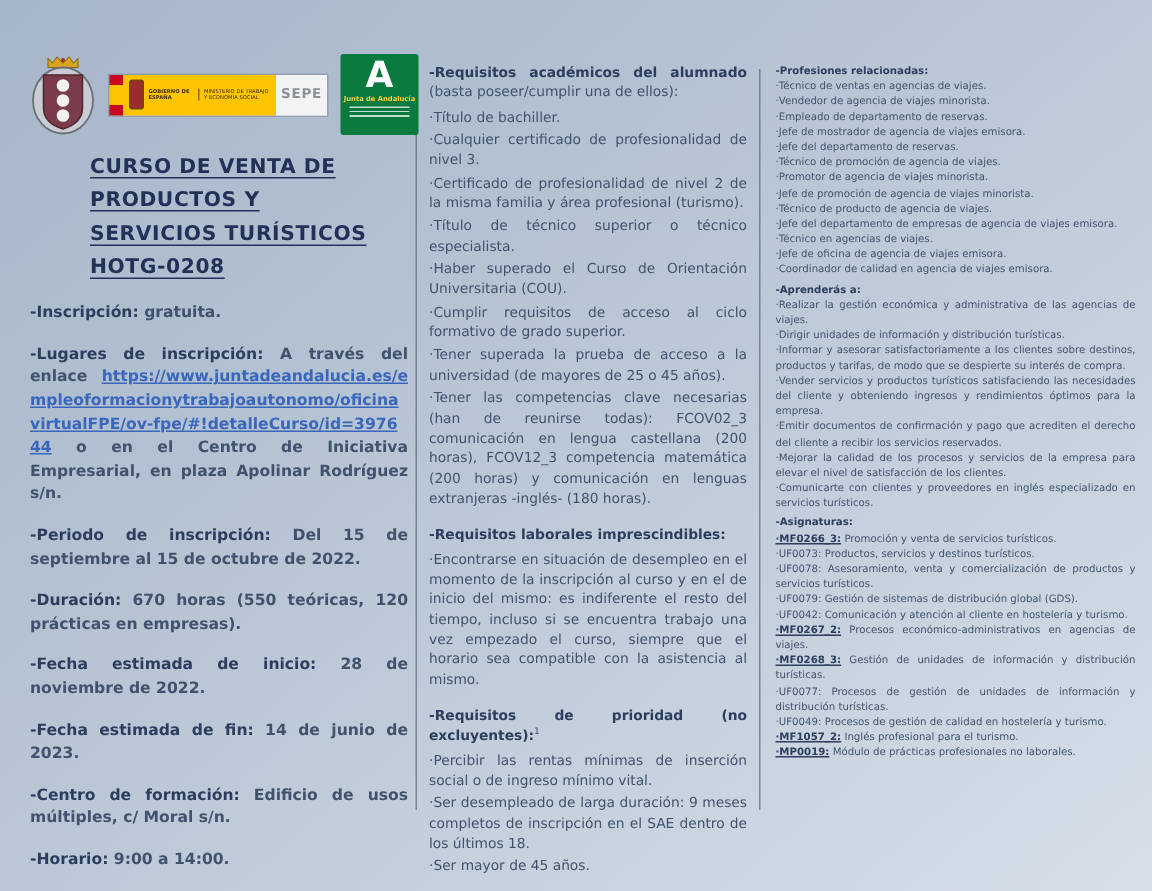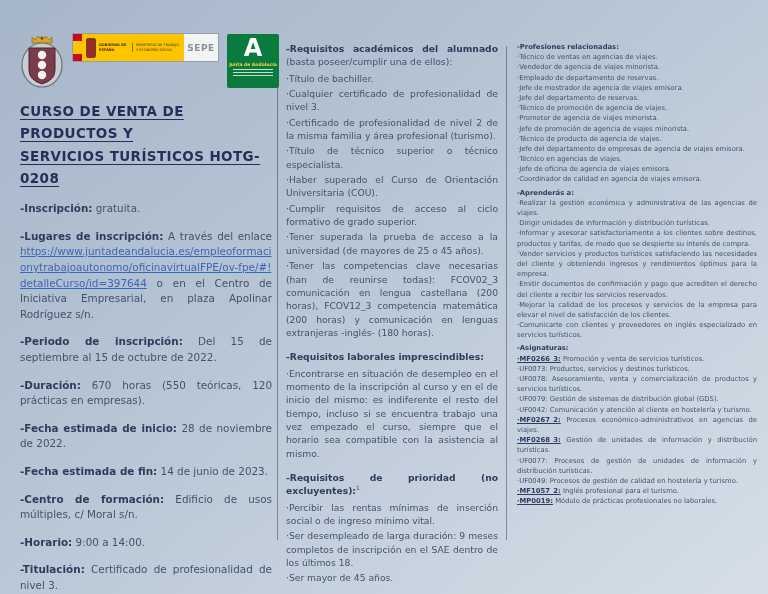--- a/index.html
+++ b/index.html
@@ -11,37 +11,37 @@
   }
   .page{position:relative;width:768px;height:594px;}
 
   
   .vline{position:absolute;top:46px;width:1px;height:494px;background:rgba(58,74,96,.55);}
   .vline.v1{left:277px;}
   .vline.v2{left:506px;}
 
   
   .col-left{position:absolute;left:20px;top:34px;width:252px;}
-  .logos{display:flex;align-items:flex-start;gap:9px;height:58px;}
+  .logos{display:flex;align-items:center;gap:9px;height:58px;}
   .shield{width:44px;height:54px;flex:0 0 auto;}
   .gob{display:flex;height:27px;flex:0 0 auto;box-shadow:0 0 0 1px rgba(0,0,0,.15);}
   .gob-flag{width:9px;height:100%;background:linear-gradient(#c60b1e 25%,#ffc400 25%,#ffc400 75%,#c60b1e 75%);}
   .gob-yellow{background:#ffc400;display:flex;align-items:center;gap:3px;padding:0 4px;}
   .gob-esc{width:8px;height:18px;background:#9c2b2b;border-radius:2px;border:1px solid #6d4b00;}
   .gob-txt{font-size:3.5px;line-height:1.25;color:#3b2f00;font-weight:bold;width:30px;}
   .gob-txt2{font-size:3.5px;line-height:1.25;color:#3b2f00;width:44px;border-left:1px solid #8a7300;padding-left:3px;}
   .gob-sepe{background:#f2f3f4;display:flex;align-items:center;justify-content:center;width:34px;font-size:9px;font-weight:bold;color:#8a9096;letter-spacing:.5px;}
   .junta{width:52px;height:54px;background:#0b7a3e;border-radius:2px;display:flex;flex-direction:column;align-items:center;justify-content:flex-start;padding-top:2px;box-sizing:border-box;flex:0 0 auto;}
   .junta-a{color:#fff;font-weight:bold;font-size:24px;line-height:1;}
   .junta-name{color:#ffd23d;font-size:4.5px;font-weight:bold;margin-top:2px;white-space:nowrap;}
   .junta-sub{width:40px;height:7px;margin-top:2px;background:repeating-linear-gradient(rgba(255,255,255,.75) 0 1px,transparent 1px 3px);}
   .title{margin-top:8px;font-weight:bold;font-size:13.5px;line-height:1.65;color:#233158;letter-spacing:.4px;}
-  .title .t-line{text-decoration:underline;text-underline-offset:3px;}
+  .title .t-line{text-decoration:underline;text-underline-offset:3px;margin-left:40px;}
   .left-items{margin-top:4px;font-size:10.4px;line-height:1.5;text-align:justify;}
-  .left-items p{margin:12px 0 0 0;}
+  .left-items p{margin:12px 0 0 0;font-weight:bold;}
   .left-items b{color:#2c3d5e;}
   .link{color:#3a66bb;text-decoration:underline;word-break:break-all;cursor:pointer;}
 
   
   .col-mid{position:absolute;left:286px;top:42px;width:212px;font-size:9.2px;line-height:1.45;text-align:justify;}
   .col-mid .mh{margin:0 0 3px 0;}
   .col-mid .mh b{color:#2c3d5e;}
   .col-mid section{margin-bottom:11px;}
   .col-mid .mi{margin:2px 0;}
   sup{font-size:6px;}

